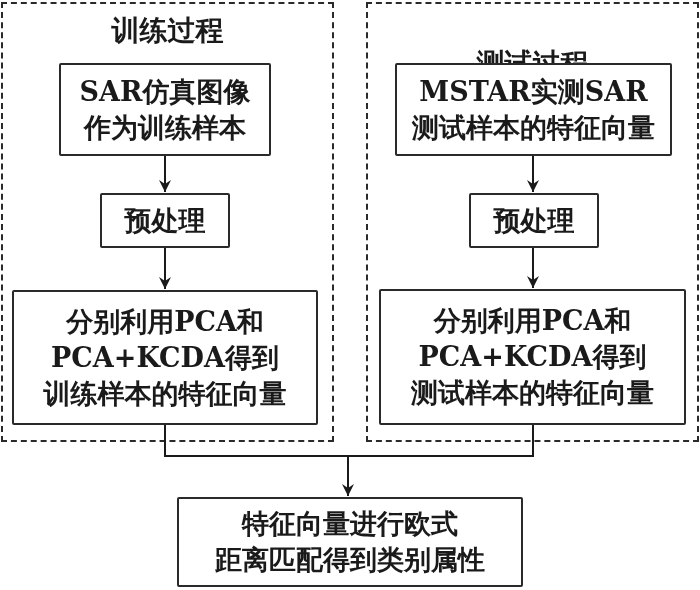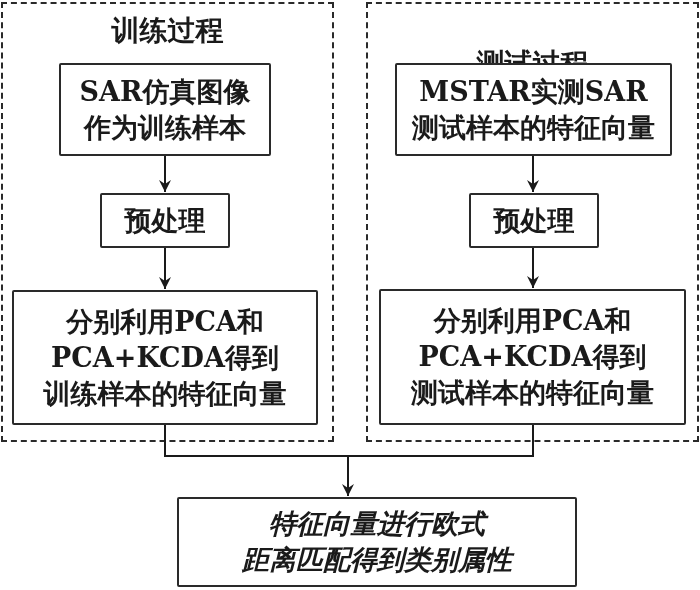--- a/index.html
+++ b/index.html
@@ -29,21 +29,21 @@
 <div class="abs dashed" style="left:366px; top:2px; width:333px; height:440px;"></div>
 <div class="abs title" style="left:366px; top:8px; width:333px;margin-top:37px;">测试过程</div>
 
 <div class="abs node" style="left:395px; top:63px; width:277px; height:93px;">MSTAR实测SAR
 测试样本的特征向量</div>
 <div class="abs node" style="left:469px; top:193px; width:130px; height:55px;">预处理</div>
 <div class="abs node" style="left:379px; top:289px; width:307px; height:136px;">分别利用PCA和
 PCA+KCDA得到
 测试样本的特征向量</div>
 
-<div class="abs node" style="left:177px; top:497px; width:400px; height:90px;font-style:italic;">特征向量进行欧式
+<div class="abs node" style="left:177px; top:497px; width:346px; height:90px;">特征向量进行欧式
 距离匹配得到类别属性</div>
 
 <svg class="links" width="700" height="590">
   <defs>
     <marker id="arr" markerWidth="10" markerHeight="12" refX="5" refY="10" orient="auto" markerUnits="userSpaceOnUse">
       <path d="M0,0 L5,10 L10,0 L5,4 Z" fill="#1a1a1a"></path>
     </marker>
   </defs>
   <g stroke="#1a1a1a" stroke-width="2" fill="none">
     <line x1="165" y1="156" x2="165" y2="192"></line>

